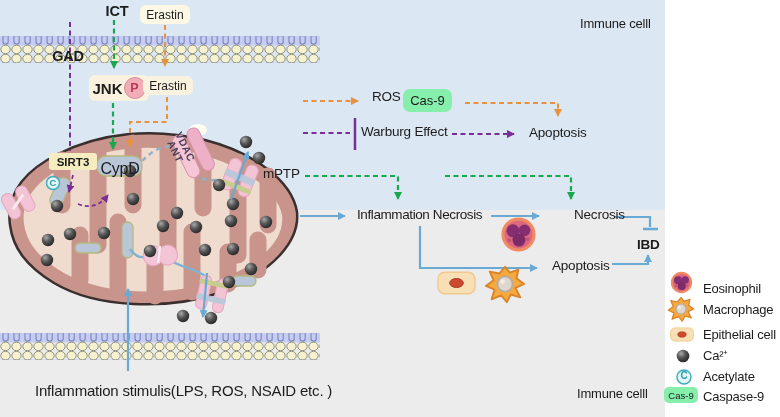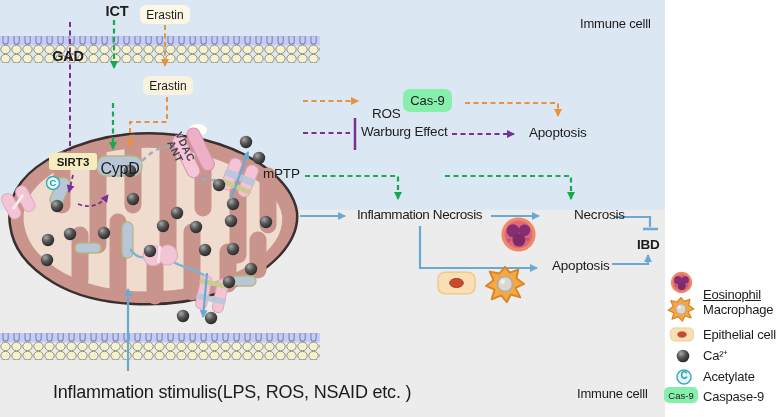--- a/index.html
+++ b/index.html
@@ -210,46 +210,50 @@
       <use href="#sym-epi" x="670" y="327" width="24" height="15"></use>
       <circle cx="683" cy="356" r="6.3" fill="url(#sph)"></circle>
       <circle cx="684" cy="377" r="7" fill="#e3f6f8" stroke="#3fadbb" stroke-width="1.5"></circle>
     </g>
   </svg>
 
   <div class="lbl semi" style="left:50px;top:5px;width:36px;text-align:center;font-size:14.5px;margin-top:44px;">GAD</div>
   <div class="lbl semi" style="left:99px;top:4px;width:36px;text-align:center;font-size:14.5px;">ICT</div>
   <div class="creambox sm" style="left:140px;top:5px;width:50px;height:19px;background:#fdf7e6;">Erastin</div>
 
+  <div id="jnk-box" class="creambox">
+    <span class="bold" style="font-size:15px;">JNK</span>
+    <span class="p-circle">P</span>
+  </div>
   <div class="creambox sm" style="left:143px;top:76px;width:50px;height:19px;">Erastin</div>
 
   <div id="sirt3" class="creambox" style="left:49px;top:153px;width:48px;height:17px;">SIRT3</div>
   <div class="lbl" style="left:99px;top:160px;width:42px;text-align:center;font-size:16px;">CypD</div>
   <div id="vdac-ant">
     <div>VDAC</div>
     <div>ANT</div>
   </div>
   <div class="lbl" style="left:256px;top:167px;margin-left:7px;">mPTP</div>
   <div class="cletter" style="left:46px;top:177px;width:14px;font-size:9.5px;">C</div>
 
-  <div class="lbl" style="left:372px;top:107px;">ROS</div>
+  <div class="lbl" style="left:372px;top:90px;">ROS</div>
   <div class="greenbadge" style="left:403px;top:89px;width:49px;height:23px;">Cas-9</div>
   <div class="lbl" style="left:361px;top:125px;">Warburg Effect</div>
   <div class="lbl" style="left:529px;top:126px;">Apoptosis</div>
   <div class="lbl" style="left:357px;top:208px;letter-spacing:-0.4px;">Inflammation Necrosis</div>
   <div class="lbl" style="left:552px;top:208px;margin-left:22px;">Necrosis</div>
   <div class="lbl semi" style="left:637px;top:238px;text-align:right;">IBD</div>
   <div class="lbl" style="left:552px;top:259px;">Apoptosis</div>
-  <div class="lbl" style="left:53px;top:383px;font-size:18px;">Inflammation stimulis(LPS, ROS, NSAID etc. )</div>
+  <div class="lbl" style="left:35px;top:383px;font-size:15px;">Inflammation stimulis(LPS, ROS, NSAID etc. )</div>
 
   <div class="lbl" style="left:580px;top:17px;font-size:13px;">Immune celll</div>
   <div class="lbl" style="left:577px;top:387px;font-size:13px;">Immune celll</div>
 
   <div id="legend">
-    <div class="lbl" style="left:703px;top:288px;text-decoration:underline;">Eosinophil</div>
+    <div class="lbl" style="left:703px;top:282px;">Eosinophil</div>
     <div class="lbl" style="left:703px;top:303px;">Macrophage</div>
     <div class="lbl" style="left:703px;top:328px;">Epithelial cell</div>
     <div class="lbl" style="left:703px;top:349px;">Ca²⁺</div>
     <div class="lbl" style="left:703px;top:370px;">Acetylate</div>
     <div class="lbl" style="left:703px;top:390px;">Caspase-9</div>
     <div class="cletter" style="left:677px;top:370px;width:14px;font-size:10px;">C</div>
     <div class="greenbadge" style="left:664px;top:387px;width:34px;height:16px;border-radius:5px;font-size:9.5px;">Cas-9</div>
   </div>
 
 </div>

